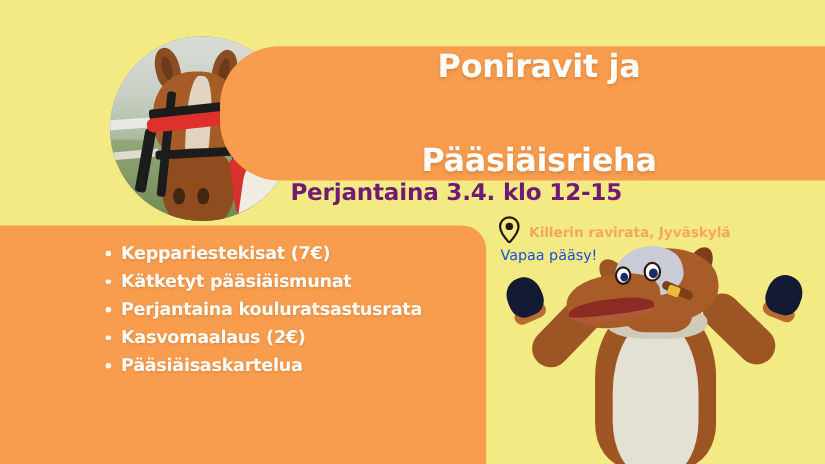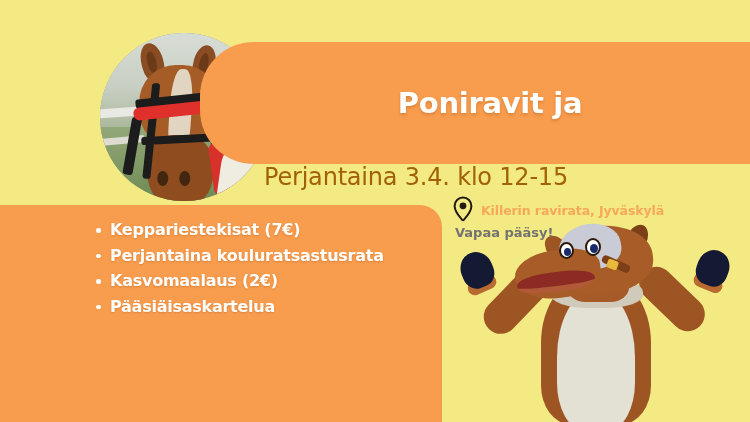--- a/index.html
+++ b/index.html
@@ -104,60 +104,60 @@
 
   
   .title-banner {
     position:absolute;
     left:200px; top:42px;
     width:550px; height:122px;
     background:#F89C4E;
     border-radius:54px 0 0 54px;
     z-index:3;
     display:flex; flex-direction:column;
-    align-items:center; justify-content:center;
+    align-items:center; justify-content:space-between;
     padding-left:30px;
   }
   .title-line {
     color:#ffffff;
     font-family:"DejaVu Sans", sans-serif;
     font-weight:bold;
     font-size:29px;
     line-height:1.26;
     letter-spacing:-0.3px;
     text-shadow:0 2px 3px rgba(150,80,20,.30);
     white-space:nowrap;
   }
 
   
   .date-line {
     position:absolute;
     left:264px; top:163px;
-    font-size:24px; font-weight:normal;
-    color:#a16207;
+    font-size:21px; font-weight:bold;
+    color:#701a75;
     letter-spacing:-0.2px;
     z-index:4;
     white-space:nowrap;
   }
 
   
   .loc-row {
     position:absolute;
     left:452px; top:196px;
     display:flex; align-items:center; gap:7px;
     z-index:5;
   }
   .pin-icon { width:22px; height:28px; flex:0 0 auto; display:block; }
   .loc-text {
     color:#F7A85A; font-weight:bold; font-size:12.5px;
     letter-spacing:-0.1px; white-space:nowrap;
   }
   .free-text {
     position:absolute; left:455px; top:225px;
-    color:#737373; font-weight:bold; font-size:13px;
+    color:#1d4ed8; font-weight:normal; font-size:13px;
     z-index:5; white-space:nowrap;
   }
 
   
   .bullet-panel {
     position:absolute;
     left:-40px; top:205px;
     width:482px; height:217px;
     background:#F89C4E;
     border-radius:0 22px 0 0;
@@ -307,20 +307,21 @@
       <div class="strap s2"></div>
       <div class="redband"></div>
       <div class="redband2"></div>
       <div class="whitepatch"></div>
       <div class="blackdot"></div>
     </div>
   </div>
 
   <div class="title-banner">
     <div class="title-line">Poniravit ja</div>
+    <div class="title-line">Pääsiäisrieha</div>
   </div>
 
   <div class="date-line">Perjantaina 3.4. klo 12-15</div>
 
   <div class="loc-row">
     <span class="pin-icon">
       <svg viewBox="0 0 22 28" width="22" height="28" aria-hidden="true">
         <path d="M11 1.6C6.3 1.6 2.6 5.3 2.6 10c0 5.1 5.6 11.6 7.6 13.8.4.5 1.2.5 1.6 0 2-2.2 7.6-8.7 7.6-13.8 0-4.7-3.7-8.4-8.4-8.4z" fill="none" stroke="#241B10" stroke-width="2"></path>
         <circle cx="11" cy="9.8" r="3.4" fill="#241B10"></circle>
       </svg>
@@ -350,19 +351,20 @@
     <div class="m-part m-eye-r"></div>
     <div class="m-part m-pupil-l"></div>
     <div class="m-part m-pupil-r"></div>
     <div class="m-part m-bridle"></div>
     <div class="m-part m-buckle"></div>
   </div>
 
   <div class="bullet-panel">
     <ul class="bullet-list">
       <li>Keppariestekisat (7€)</li>
+      <li>Kätketyt pääsiäismunat</li>
       <li>Perjantaina kouluratsastusrata</li>
       <li>Kasvomaalaus (2€)</li>
       <li>Pääsiäisaskartelua</li>
     </ul>
   </div>
 
 </div>
 
 </body></html>

